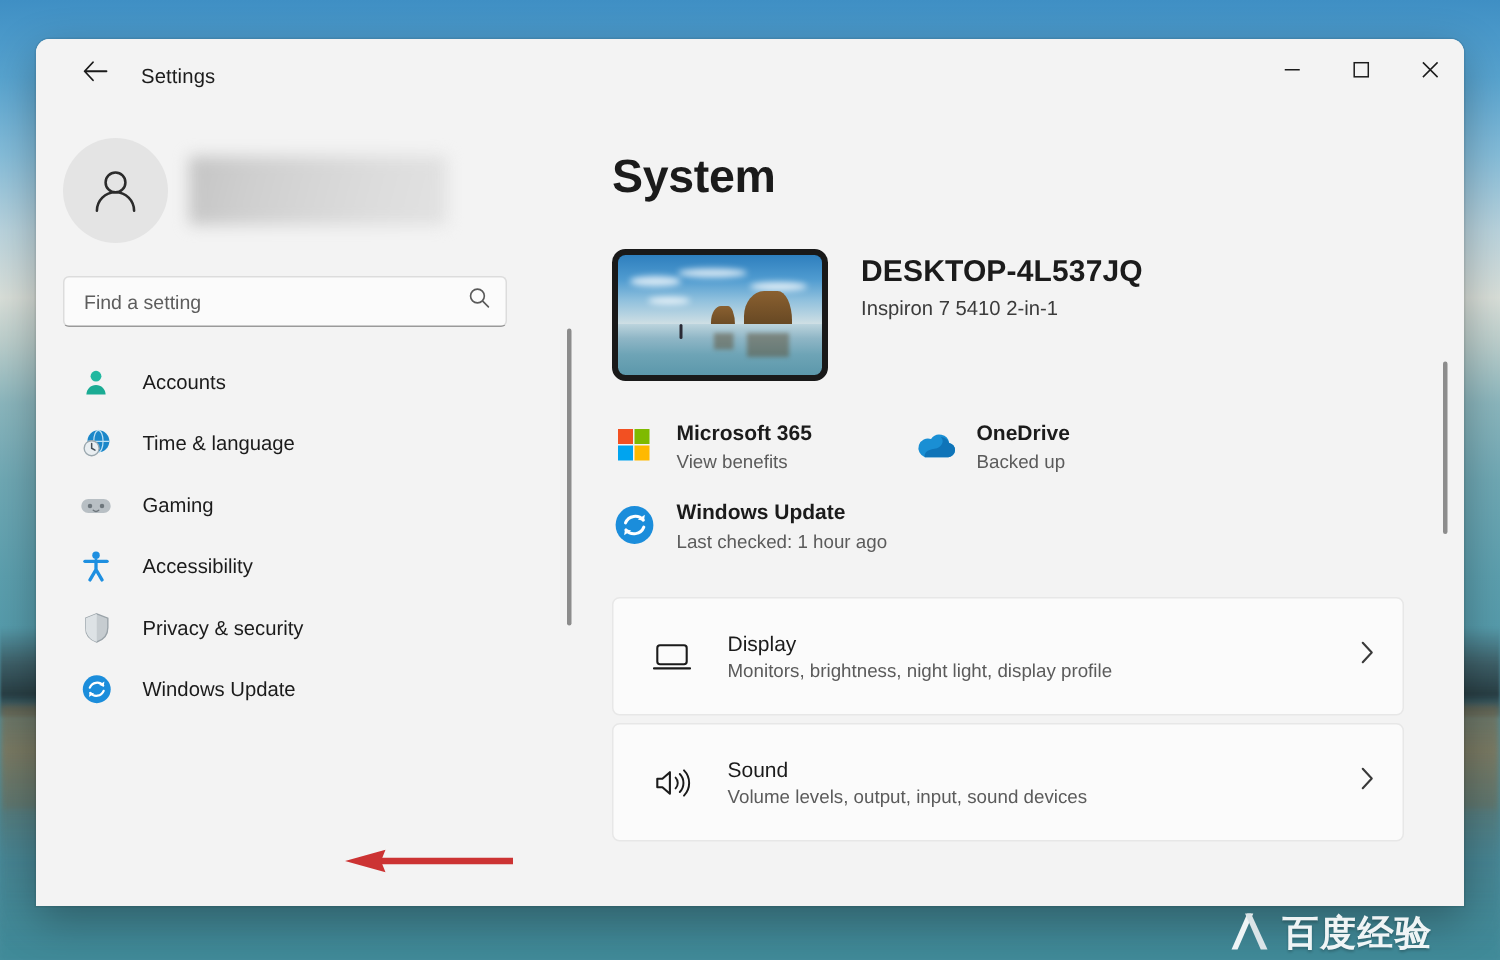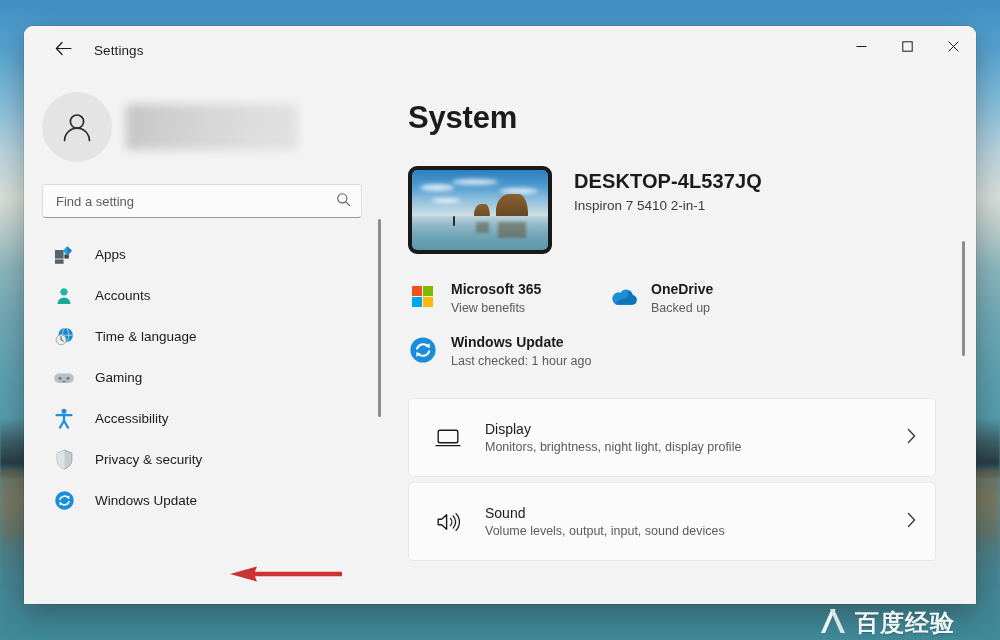--- a/index.html
+++ b/index.html
@@ -131,21 +131,21 @@
   }
   .profile-text {
     margin-left: 14px;
     width: 172px; height: 46px;
     border-radius: 3px;
     background: linear-gradient(105deg,#c4c4c4 0%, #cfcfcf 25%, #d6d6d6 48%, #dcdcdc 70%, #e2e2e2 100%);
     filter: blur(5px);
   }
   .searchbox {
     margin: 22px 3px 0 18px;
-    width: 320px; height: 34px;
+    width: 296px; height: 34px;
     background: #fbfbfb;
     border: 1px solid #dcdcdc;
     border-bottom: 1px solid #9a9a9a;
     border-radius: 4px;
     display: flex;
     align-items: center;
     padding: 0 10px 0 13px;
     cursor: text;
   }
   .searchbox input {
@@ -420,32 +420,20 @@
           <span>
             <svg width="15" height="15" viewBox="0 0 15 15" fill="none">
               <circle cx="6.3" cy="6.3" r="4.6" stroke="#5a5a5a" stroke-width="1.1"></circle>
               <path d="M9.8 9.8L13.6 13.6" stroke="#5a5a5a" stroke-width="1.1" stroke-linecap="round"></path>
             </svg>
           </span>
         </div>
 
         <div class="navlist">
 
-          <div class="navitem">
-            <span class="navicon">
-              <svg width="20" height="20" viewBox="0 0 20 20">
-                <rect x="1" y="5" width="8.6" height="8.6" fill="#5a6269"></rect>
-                <rect x="1" y="14.4" width="8.6" height="4.4" fill="#5a6269"></rect>
-                <rect x="10.4" y="9.4" width="4.4" height="4.2" fill="#3d4449"></rect>
-                <path d="M13.3 1.2l4.6 4.6-4.6 4.6-4.6-4.6z" fill="#2f9fe0"></path>
-                <path d="M13.3 1.2l4.6 4.6-4.6 4.6z" fill="#1b7fc4"></path>
-              </svg>
-            </span>
-            <span class="navlabel">Apps</span>
-          </div>
 
           <div class="navitem">
             <span class="navicon">
               <svg width="20" height="20" viewBox="0 0 20 20">
                 <circle cx="10" cy="5.8" r="3.6" fill="#22b8a0"></circle>
                 <path d="M3.6 18c0-3.6 2.9-6.4 6.4-6.4s6.4 2.8 6.4 6.4z" fill="#1aab93"></path>
               </svg>
             </span>
             <span class="navlabel">Accounts</span>
           </div>

